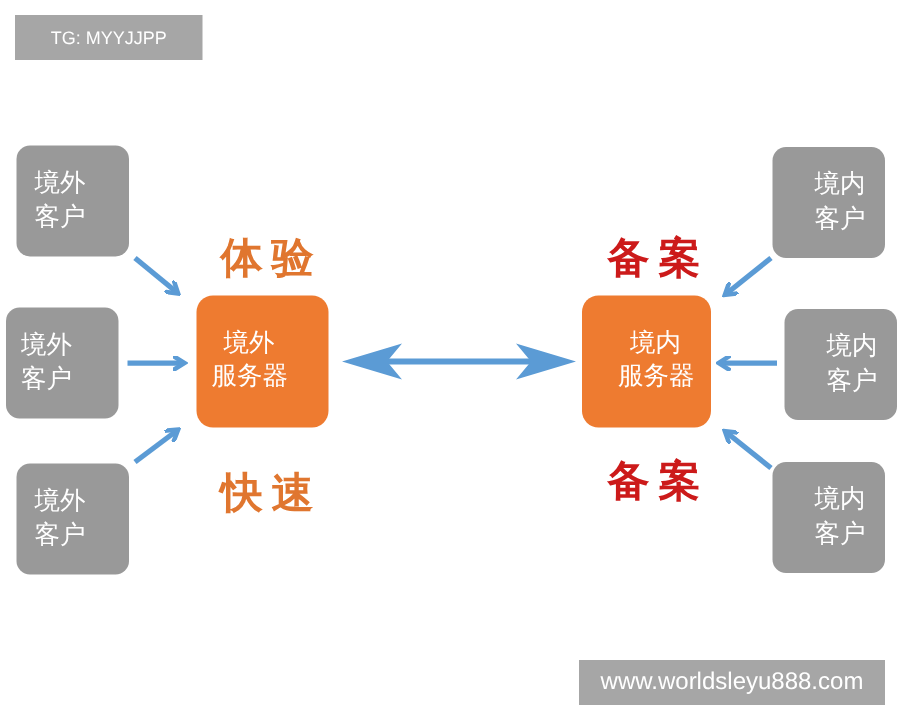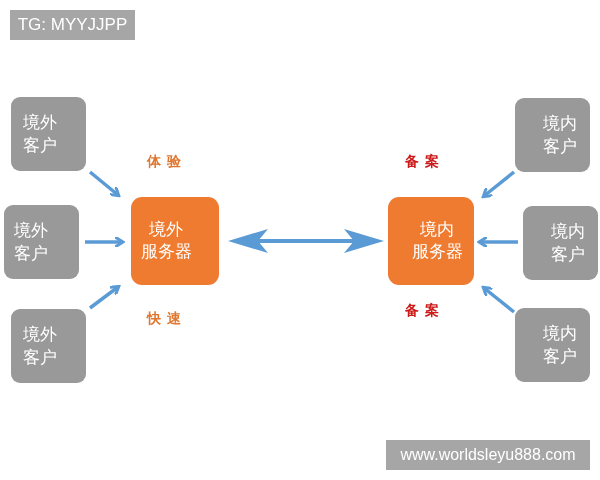--- a/index.html
+++ b/index.html
@@ -3,39 +3,39 @@
 <meta charset="utf-8">
 <style>
   html, body { margin:0; padding:0; }
   body {
     width:600px; height:480px; position:relative; overflow:hidden;
     background:#ffffff;
     font-family:"DejaVu Sans", "Liberation Sans", sans-serif;
   }
   .tag {
     position:absolute; background:#a6a6a6; color:#ffffff;
-    font-family:"Liberation Sans", sans-serif; font-size:17px;
+    font-family:"Liberation Sans", sans-serif; font-size:12px;
     display:flex; align-items:center; justify-content:center;
   }
   .tg { left:10px; top:10px; width:125px; height:30px; }
   .url { left:386px; top:440px; width:204px; height:30px; font-size:16px; }
 
   .client {
     position:absolute; width:75px; height:74px; background:#999999;
     border-radius:9px; color:#ffffff; font-size:17px; line-height:23px;
     box-sizing:border-box; padding-top:14px; padding-left:12px;
   }
   .server {
     position:absolute; width:88px; height:88px; background:#ee7b30;
     border-radius:11px; color:#ffffff; font-size:17px; line-height:22px;
     box-sizing:border-box; padding-top:21px; padding-left:10px;
   }
   .label {
     position:absolute; font-family:"DejaVu Serif", "Liberation Serif", serif;
-    font-size:14px; font-weight:bold; letter-spacing:6px;
+    font-size:28px; font-weight:bold; letter-spacing:6px;
   }
   .orange { color:#e0762f; }
   .red { color:#cc1a1a; }
   svg.arrows { position:absolute; left:0; top:0; }
 </style>
 </head>
 <body>
 
 <div class="tag tg">TG: MYYJJPP</div>
 <div class="tag url">www.worldsleyu888.com</div>

